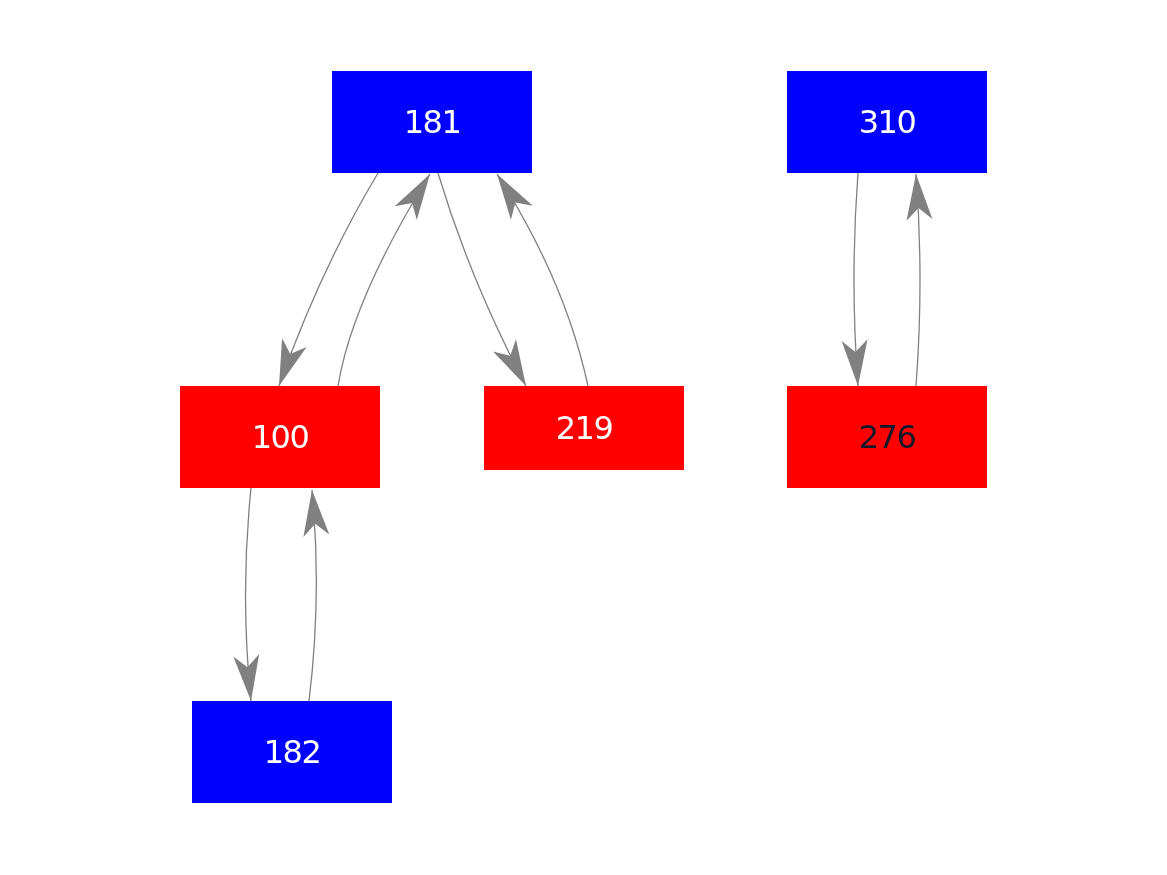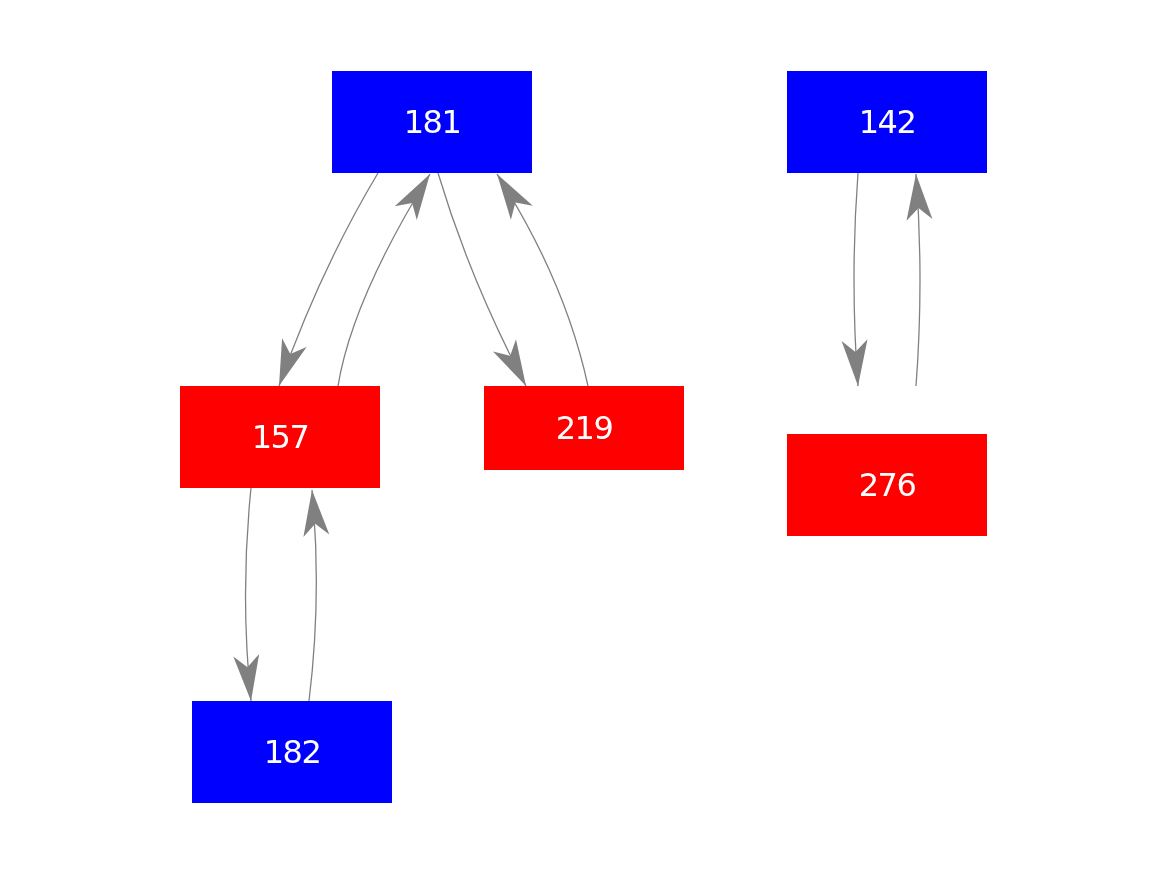--- a/index.html
+++ b/index.html
@@ -54,28 +54,28 @@
       <path d="M 251 488 Q 240 595 251 701" fill="none" stroke="#808080" stroke-width="1.3"></path>
       <polygon points="251.0,701.0 233.3,656.6 247.5,667.2 259.2,653.9" fill="#808080"></polygon>
       <path d="M 309 701 Q 322 595 312 490" fill="none" stroke="#808080" stroke-width="1.3"></path>
       <polygon points="312.0,490.0 329.3,534.6 315.2,523.8 303.4,537.0" fill="#808080"></polygon>
     </svg>
   <div id="node-layer">
       <div class="graph-node" style="left: 332px; top: 71px; width: 200px; height: 102px; background: rgb(0, 0, 255); color: rgb(255, 255, 255);">
         <span>181</span>
       </div>
       <div class="graph-node" style="left: 787px; top: 71px; width: 200px; height: 102px; background: rgb(0, 0, 255); color: rgb(255, 255, 255);">
-        <span>142</span>
+        <span>310</span>
       </div>
       <div class="graph-node" style="left: 180px; top: 386px; width: 200px; height: 102px; background: rgb(255, 0, 0); color: rgb(255, 255, 255);">
-        <span>157</span>
+        <span>100</span>
       </div>
       <div class="graph-node" style="left: 484px; top: 386px; width: 200px; height: 84px; background: rgb(255, 0, 0); color: rgb(255, 255, 255);">
         <span>219</span>
       </div>
-      <div class="graph-node" style="left: 787px; top: 386px; width: 200px; height: 102px; background: rgb(255, 0, 0); color: #ffffff; margin-top: 48px;">
+      <div class="graph-node" style="left: 787px; top: 386px; width: 200px; height: 102px; background: rgb(255, 0, 0); color: #0f172a;">
         <span>276</span>
       </div>
       <div class="graph-node" style="left: 192px; top: 701px; width: 200px; height: 102px; background: rgb(0, 0, 255); color: rgb(255, 255, 255);">
         <span>182</span>
       </div>
     </div>
 </div>
 
 </body></html>

